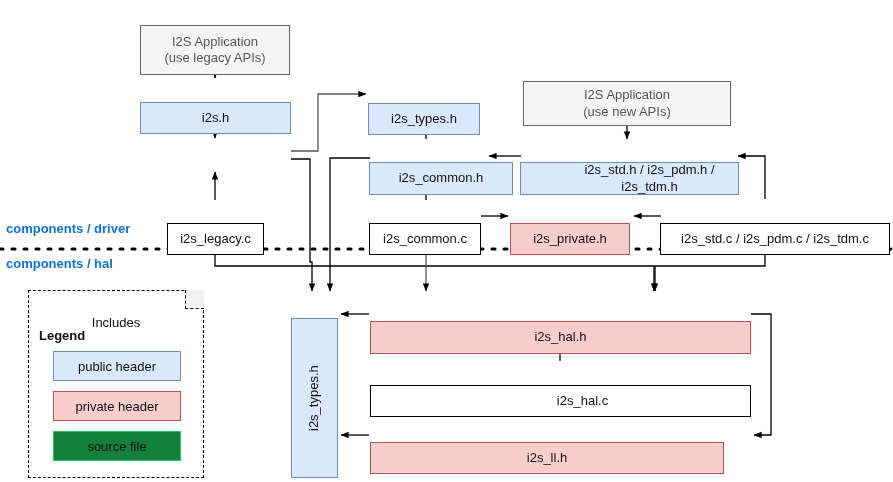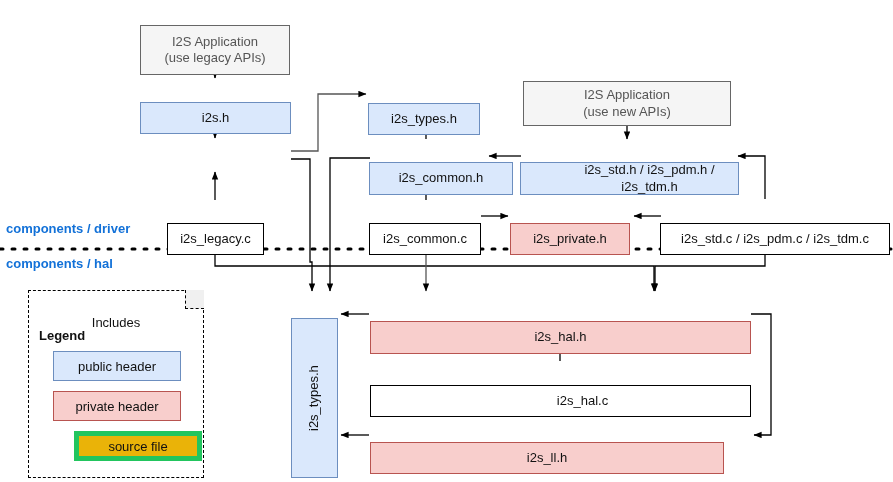--- a/index.html
+++ b/index.html
@@ -124,16 +124,16 @@
   <div class="node src" style="left:370px;top:362px;width:381px;height:32px;padding-left:44px;">i2s_hal.c</div>
 
   <div class="node priv" style="left:370px;top:419px;width:354px;height:32px;">i2s_ll.h</div>
 
   <div class="legendbox">
     <div class="fold"></div>
     <div class="legend-title">Legend</div>
     <div class="legend-inc">Includes</div>
     <div class="legend-item priv" style="top:100px;border:1px solid #b85450;background:#f8cecc;">private header</div>
     <div class="legend-item pub" style="top:60px;border:1px solid #6c8ebf;background:#dae8fc;">public header</div>
-    <div class="legend-item src" style="top:140px;border:5px solid #22c55e;background:#eab308;margin-left:21px;">source file</div>
+    <div class="legend-item src" style="top:140px;border:1px solid #22c55e;background:#15803d;">source file</div>
   </div>
 
 </div>
 
 </body></html>

